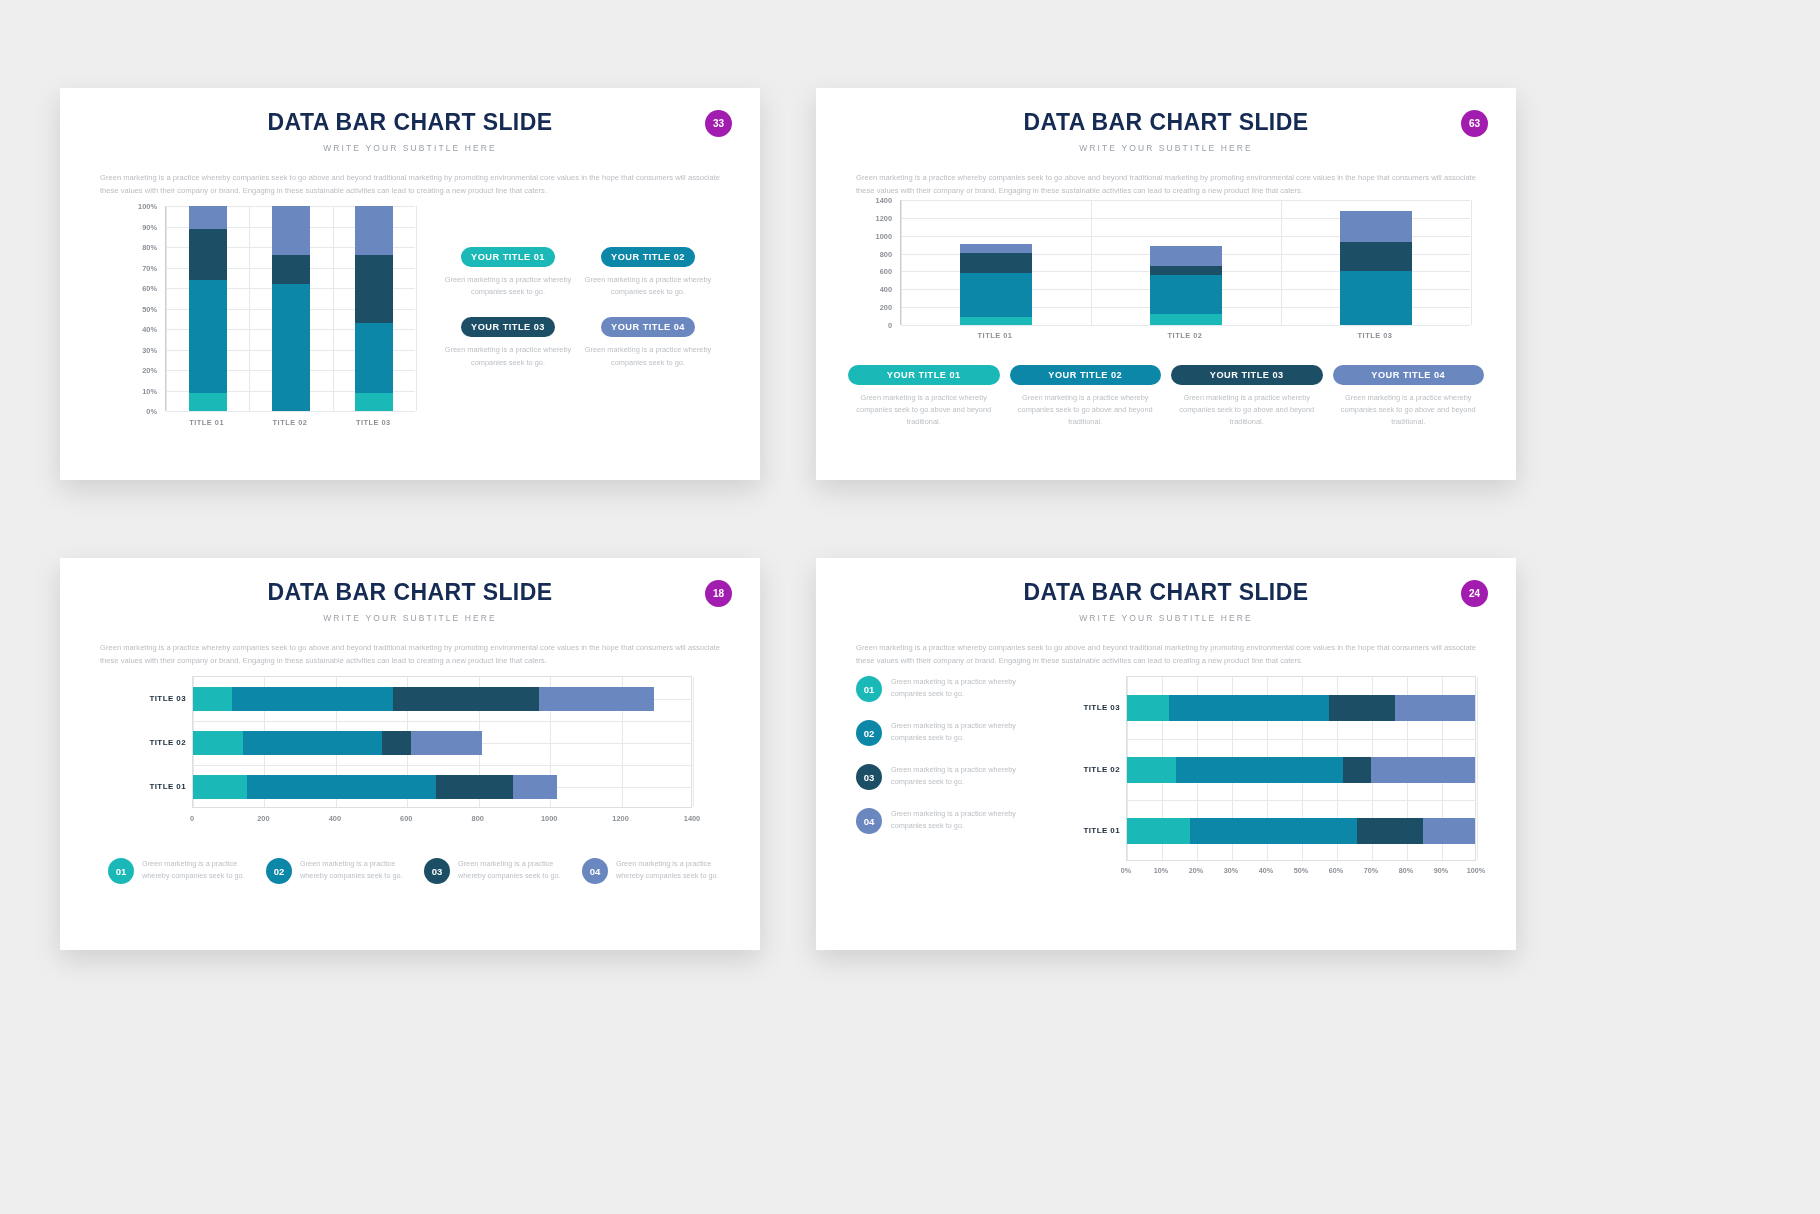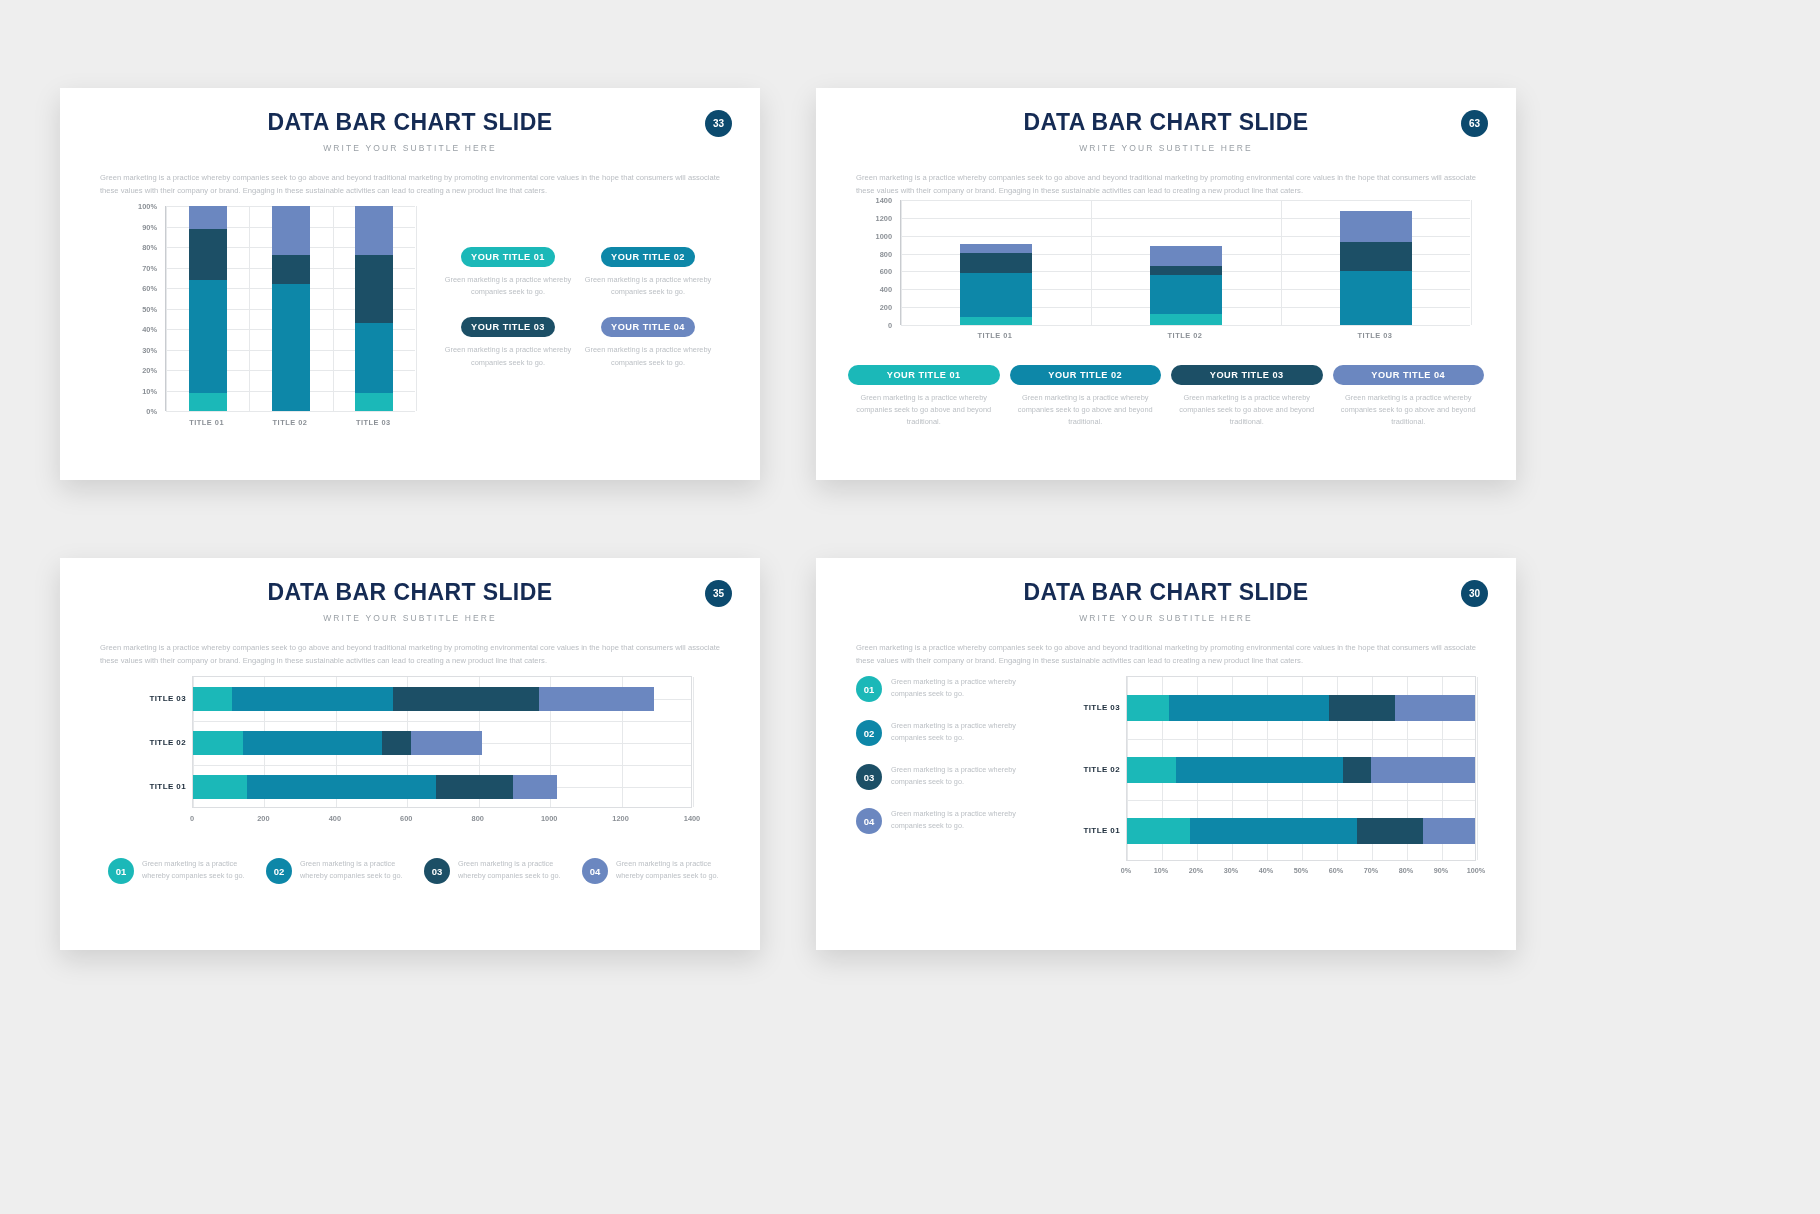--- a/index.html
+++ b/index.html
@@ -36,21 +36,21 @@
     font-size: 8.5px;
     letter-spacing: 2.1px;
     color: #9aa0a6;
     margin-top: 7px;
   }
   .pagenum {
     position: absolute;
     right: 28px; top: 22px;
     width: 27px; height: 27px;
     border-radius: 50%;
-    background: #0c4a6e;
+    background: #a21caf;
     color: #ffffff;
     font-size: 10px;
     font-weight: 700;
     display: flex; align-items: center; justify-content: center;
   }
   .s-body {
     margin: 18px 40px 0 40px;
     font-size: 7.6px;
     line-height: 1.75;
     color: #b9bdc2;
@@ -266,21 +266,21 @@
         <div class="s2-lcell"><div class="pill" style="background: rgb(27, 184, 184);">YOUR TITLE 01</div><div class="ptxt">Green marketing is a practice whereby companies seek to go above and beyond traditional.</div></div>
         <div class="s2-lcell"><div class="pill" style="background: rgb(13, 135, 168);">YOUR TITLE 02</div><div class="ptxt">Green marketing is a practice whereby companies seek to go above and beyond traditional.</div></div>
         <div class="s2-lcell"><div class="pill" style="background: rgb(28, 79, 102);">YOUR TITLE 03</div><div class="ptxt">Green marketing is a practice whereby companies seek to go above and beyond traditional.</div></div>
         <div class="s2-lcell"><div class="pill" style="background: rgb(107, 135, 192);">YOUR TITLE 04</div><div class="ptxt">Green marketing is a practice whereby companies seek to go above and beyond traditional.</div></div>
       </div>
   </div>
 
   <div class="slide" id="slide-3">
     <div class="s-title">DATA BAR CHART SLIDE</div>
     <div class="s-subtitle">WRITE YOUR SUBTITLE HERE</div>
-    <div class="pagenum">35</div>
+    <div class="pagenum">18</div>
     <div class="s-body">Green marketing is a practice whereby companies seek to go above and beyond traditional marketing by promoting environmental core values in the hope that consumers will associate these values with their company or brand. Engaging in these sustainable activities can lead to creating a new product line that caters.</div>
 
     <div id="s3-chart">
       <div id="s3-plot" style="border: 1px solid rgb(220, 222, 225);">
           <div class="vline" style="left: 0px;"></div>
           <div class="vline" style="left: 71.4286px;"></div>
           <div class="vline" style="left: 142.857px;"></div>
           <div class="vline" style="left: 214.286px;"></div>
           <div class="vline" style="left: 285.714px;"></div>
           <div class="vline" style="left: 357.143px;"></div>
@@ -341,21 +341,21 @@
         <div class="s3-lcell">
           <div class="circ" style="background: rgb(107, 135, 192);">04</div>
           <div class="s3-ltxt">Green marketing is a practice whereby companies seek to go.</div>
         </div>
       </div>
   </div>
 
   <div class="slide" id="slide-4">
     <div class="s-title">DATA BAR CHART SLIDE</div>
     <div class="s-subtitle">WRITE YOUR SUBTITLE HERE</div>
-    <div class="pagenum">30</div>
+    <div class="pagenum">24</div>
     <div class="s-body">Green marketing is a practice whereby companies seek to go above and beyond traditional marketing by promoting environmental core values in the hope that consumers will associate these values with their company or brand. Engaging in these sustainable activities can lead to creating a new product line that caters.</div>
 
     <div id="s4-left">
         <div class="s4-lcell">
           <div class="circ" style="background: rgb(27, 184, 184);">01</div>
           <div class="s3-ltxt">Green marketing is a practice whereby companies seek to go.</div>
         </div>
         <div class="s4-lcell">
           <div class="circ" style="background: rgb(13, 135, 168);">02</div>
           <div class="s3-ltxt">Green marketing is a practice whereby companies seek to go.</div>

